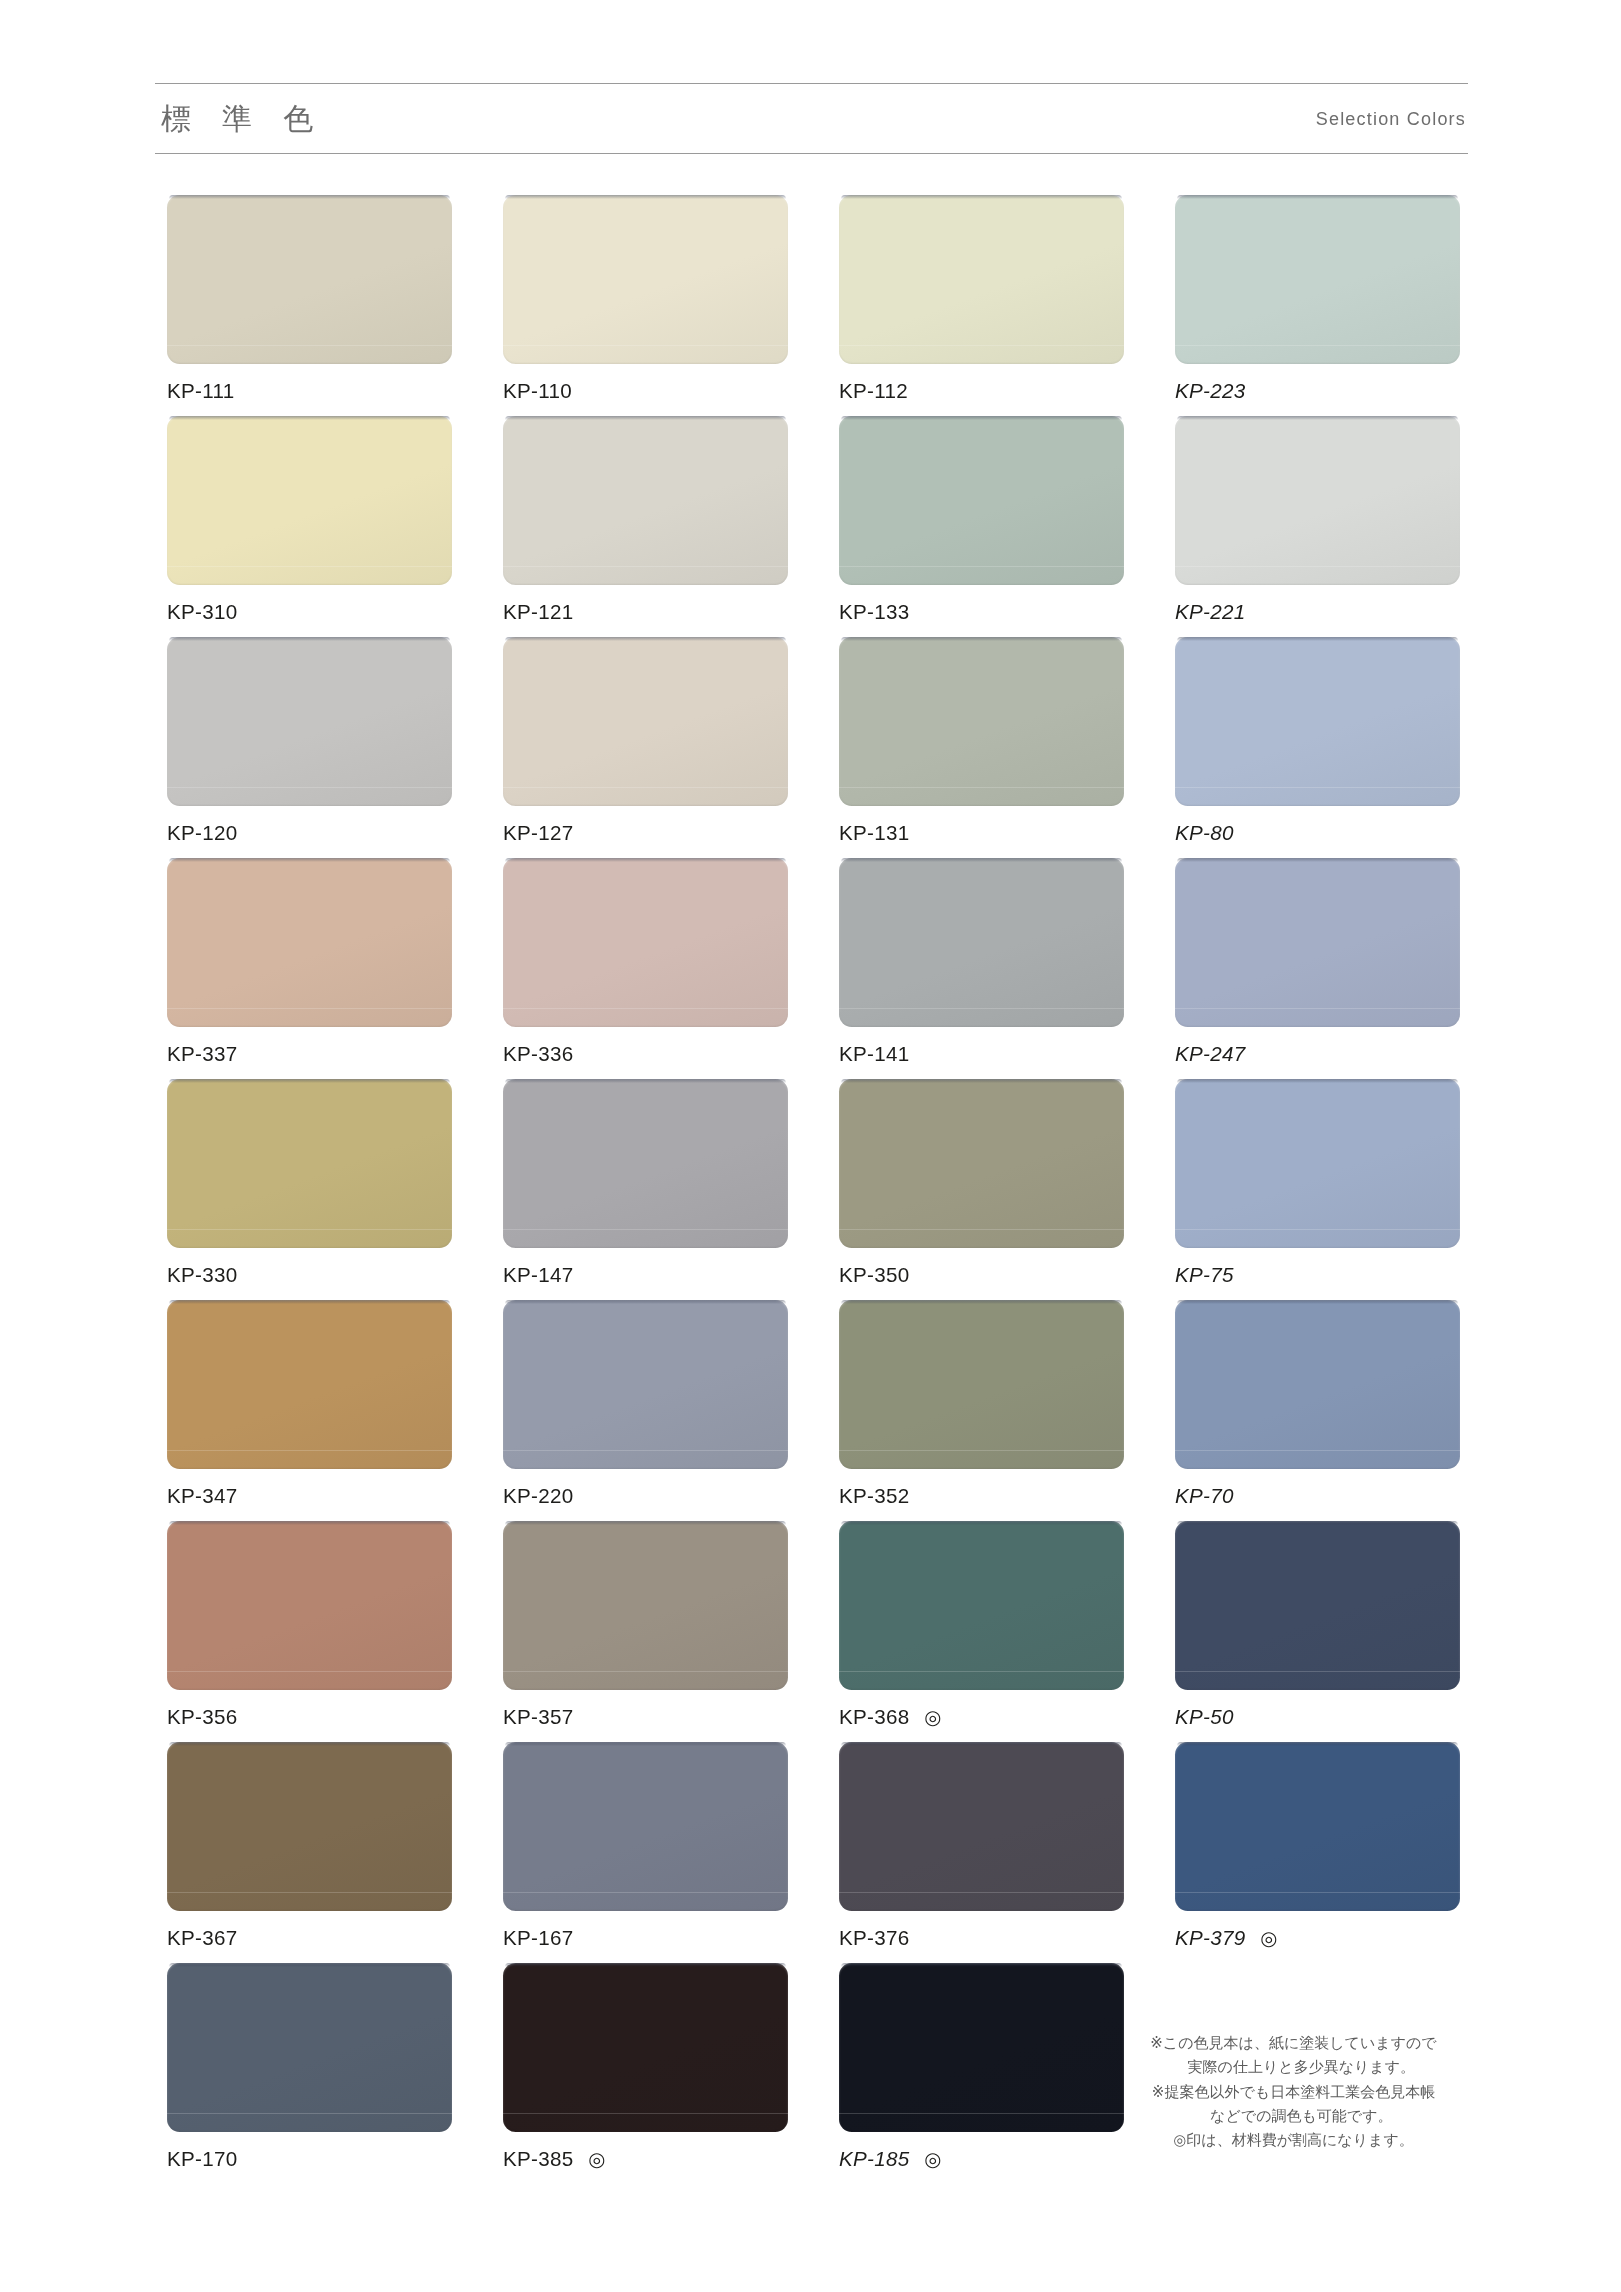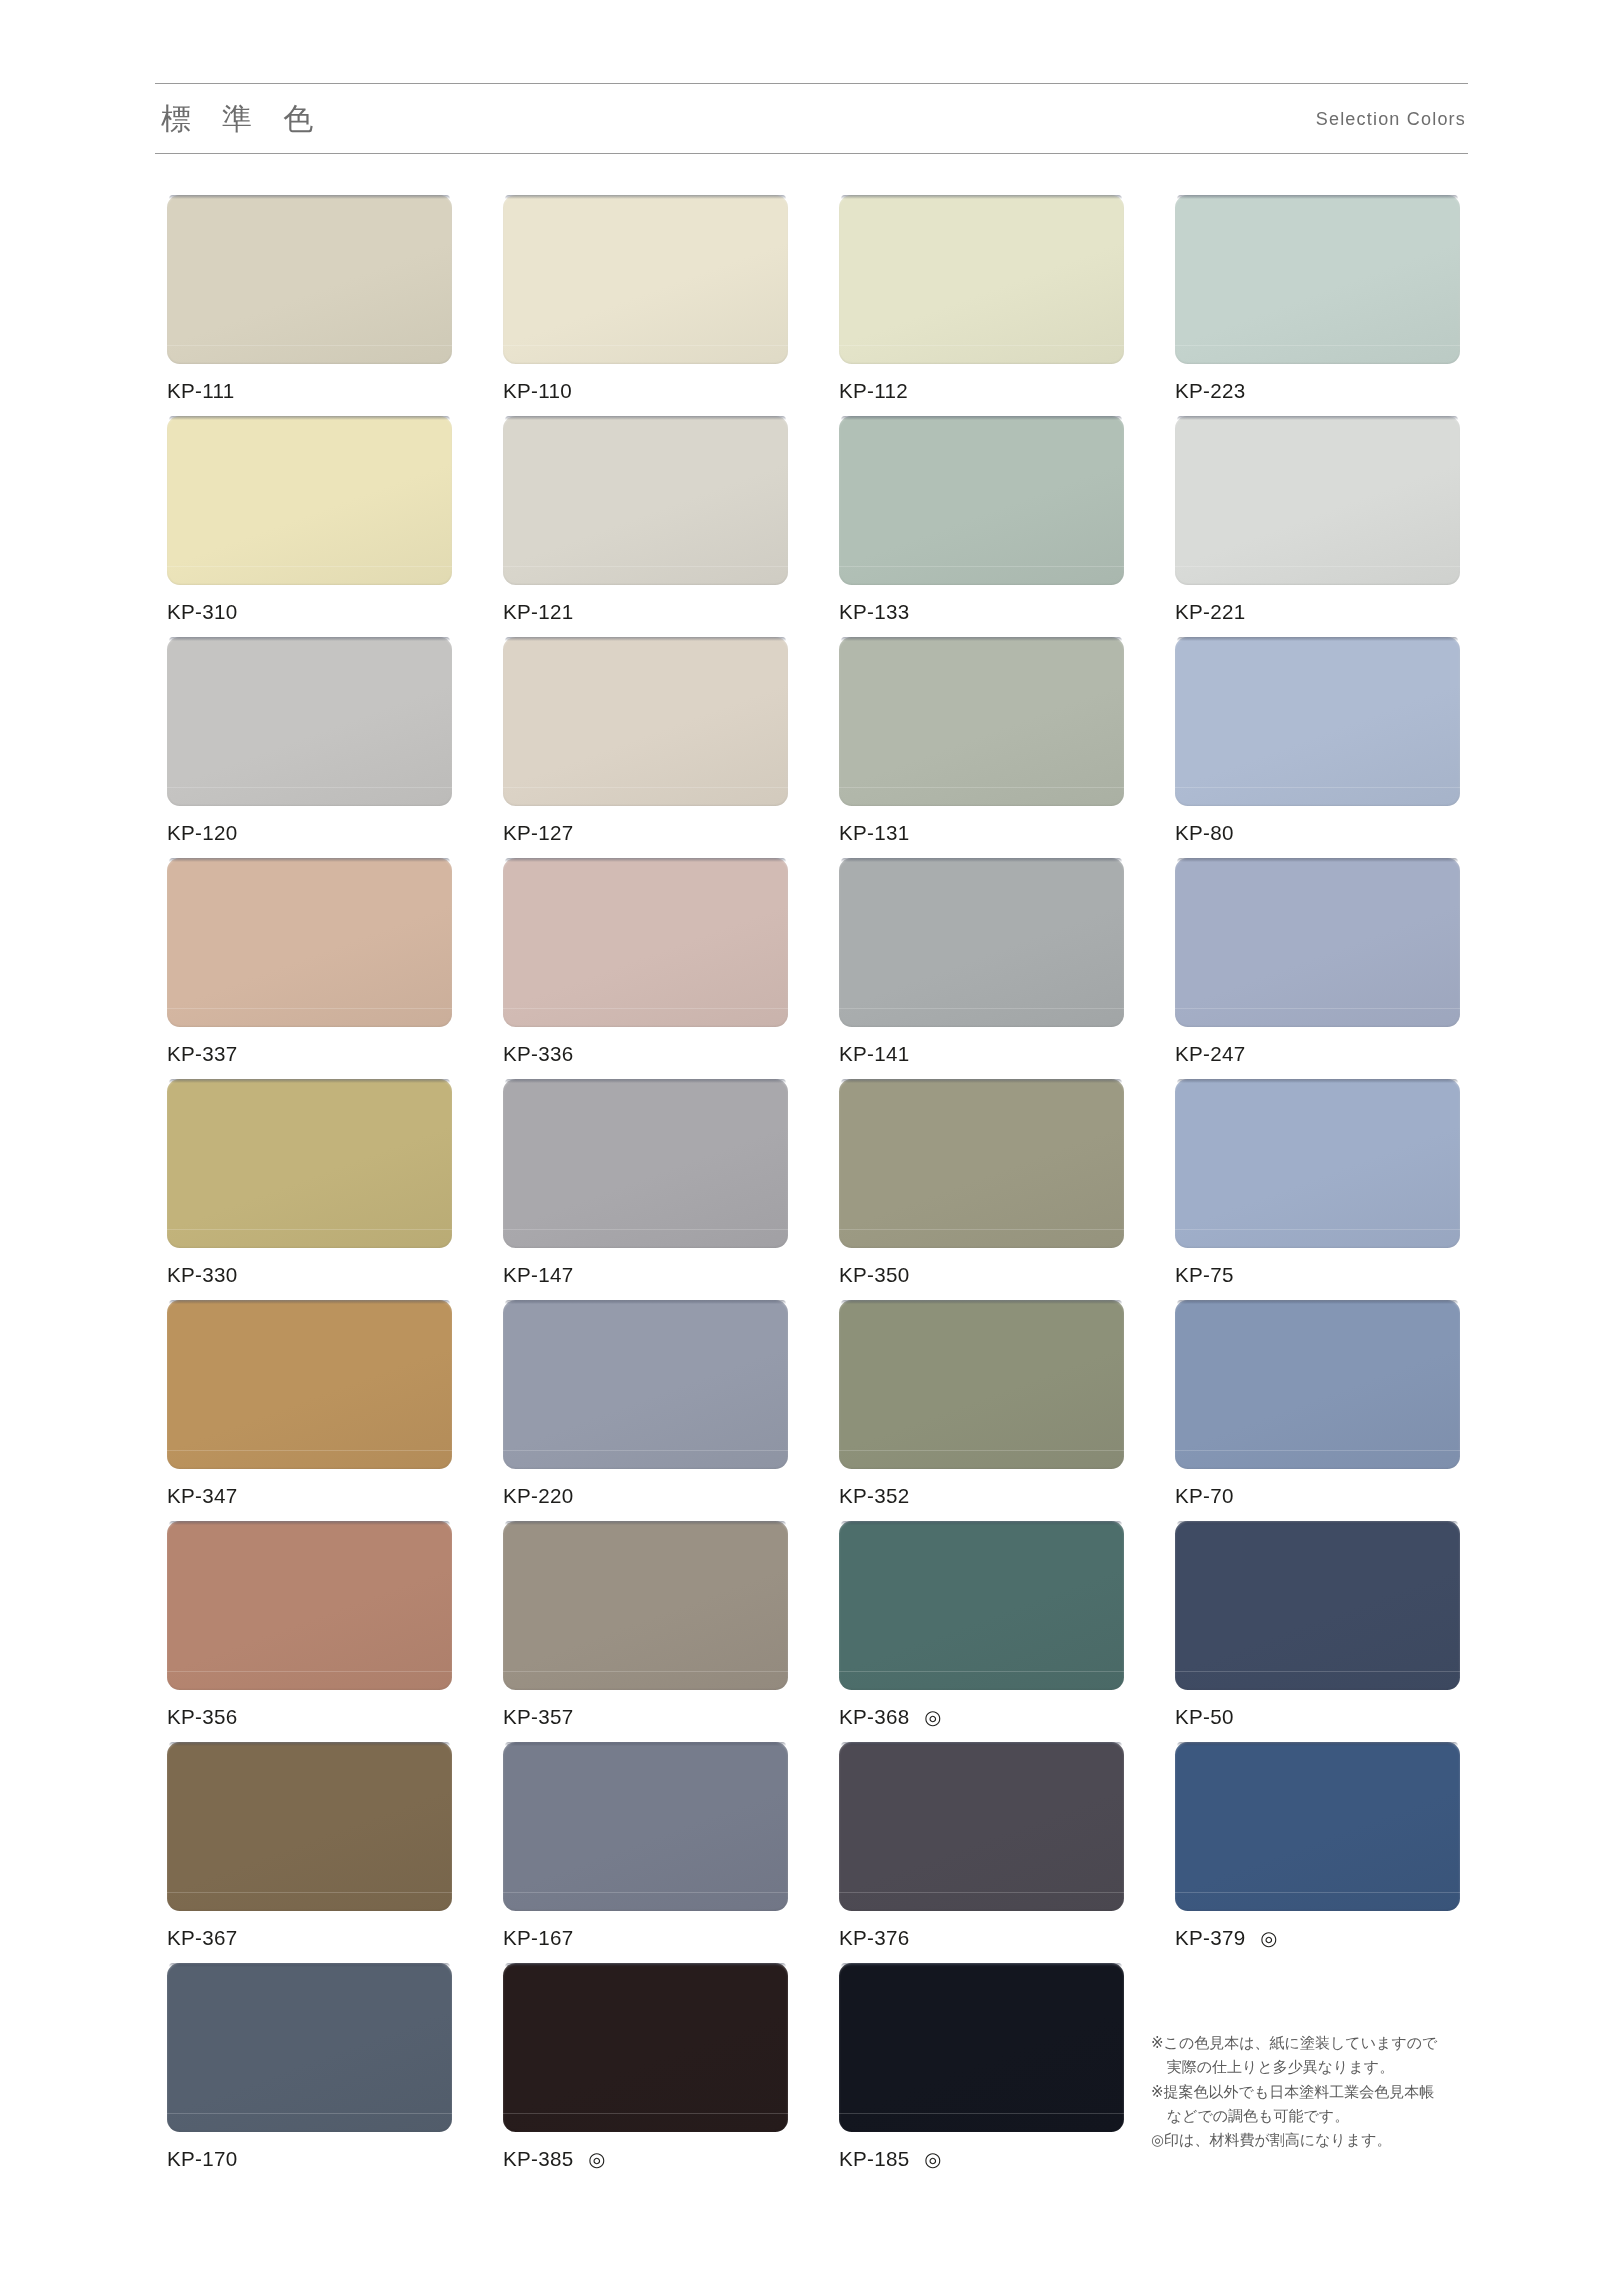--- a/index.html
+++ b/index.html
@@ -66,21 +66,21 @@
     display: flex;
     height: 221px;
     position: relative;
     align-items: flex-end;
   }
   .cell {
     width: 285px;
     margin-right: 51px;
     position: relative;
   }
-  .cell:last-child { margin-right: 0; }
+  .cell:last-child { margin-right: 0; font-style: italic; }
 
   .swatch {
     width: 285px;
     height: 169px;
     border-radius: 12.7px;
     position: relative;
     box-sizing: border-box;
     box-shadow: inset 0 1px 2px rgba(255,255,255,0.30),
                 inset 0 -1px 2px rgba(0,0,0,0.07);
   }
@@ -119,28 +119,28 @@
     margin-left: 14.7px;
     font-size: 19.6px;
     line-height: 1;
     color: #1d1d1b;
     display: inline-block;
   }
 
   
   .notes {
     position: absolute;
-    right: 147px;
+    right: 166px;
     top: 2031px;
     width: 323px;
     font-family: "DejaVu Sans", sans-serif;
     font-size: 15px;
     line-height: 1.62;
     color: #5c5c5c;
-    text-align: left;
+    text-align: center;
   }
   .note-line { white-space: nowrap; }
   .note-indent { padding-left: 15.7px; }
 </style>
 </head>
 <body>
 
 <div class="page">
 
   <div class="header">

